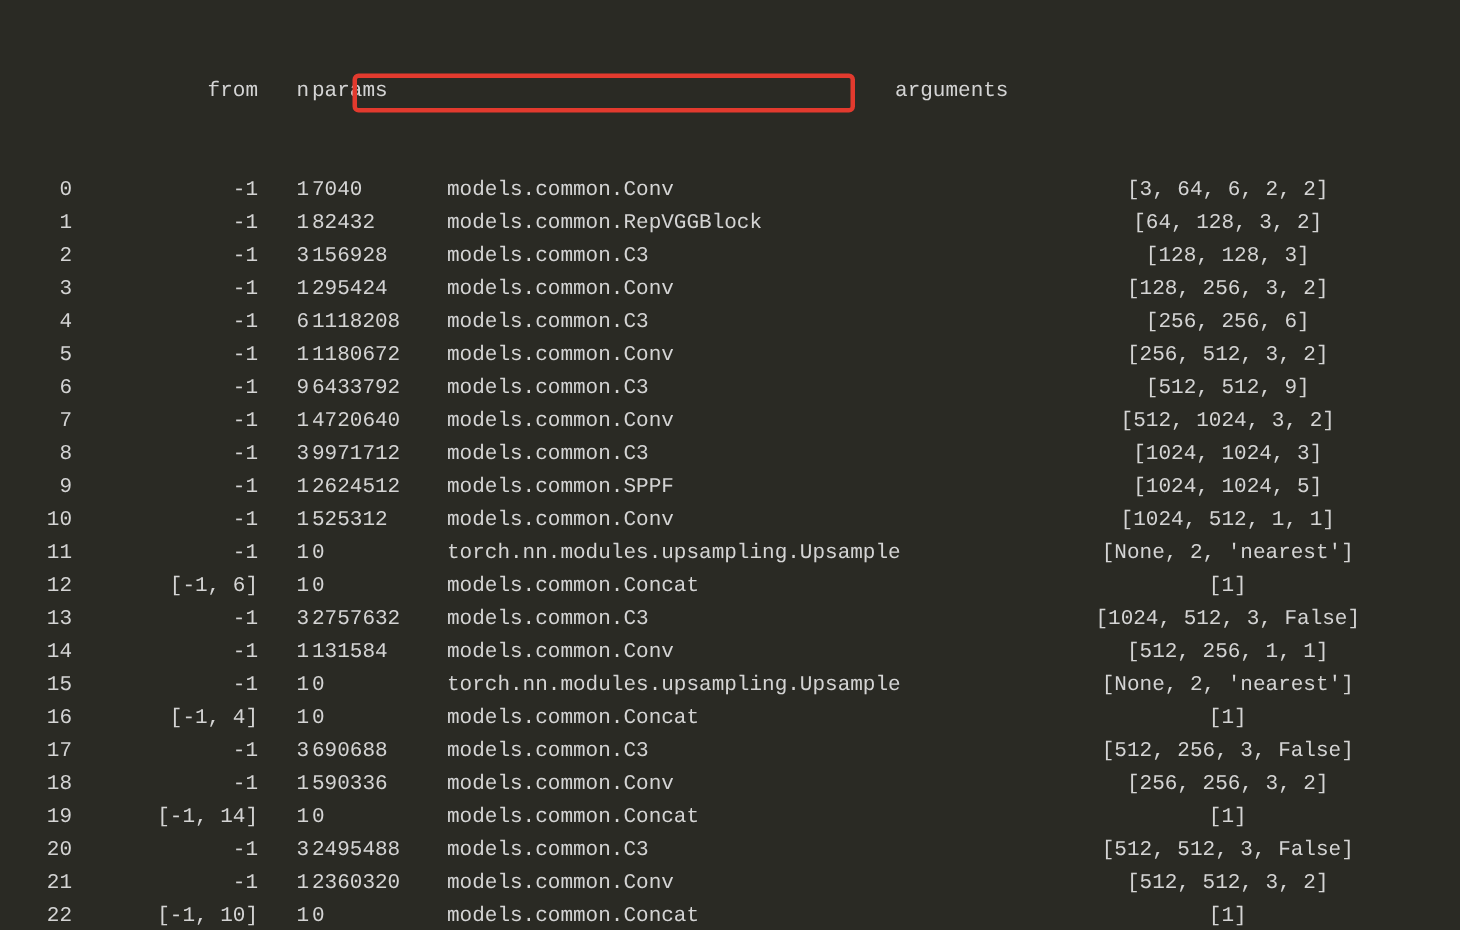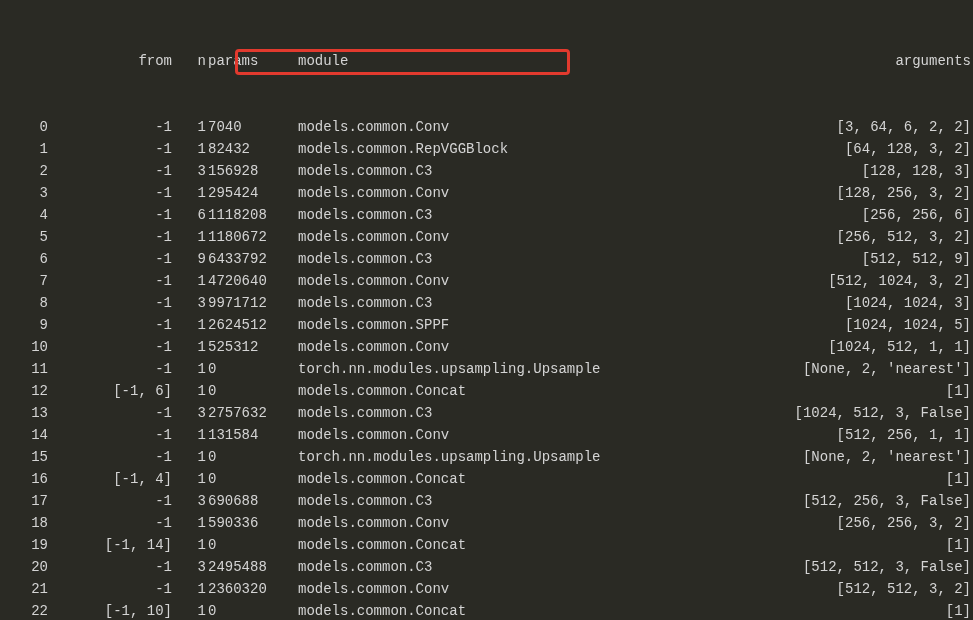--- a/index.html
+++ b/index.html
@@ -26,21 +26,21 @@
       overflow: hidden;
       text-overflow: clip;
       white-space: pre;
     }
     .c-idx    { width: 48px;  text-align: right; padding-right: 2px; }
     .c-from   { width: 124px; text-align: right; padding-right: 2px; }
     .c-n      { width: 34px;  text-align: right; padding-right: 2px; }
     .c-params { width: 78px;  text-align: left; padding-right: 2px; }
     .c-gap    { width: 12px; }
     .c-module { width: 368px; text-align: left; }
-    .c-args   { flex: 1;     text-align: right; }
+    .c-args   { flex: 1;     text-align: center; }
     .hdr .c-idx { visibility: hidden; }
     .highlight-box {
       position: absolute;
       left: 235px;
       top: 49px;
       width: 335px;
       height: 26px;
       border: 3px solid #e23a2e;
       border-radius: 4px;
       pointer-events: none;
@@ -49,20 +49,19 @@
 </head>
 <body>
 
 <div class="terminal">
   <div class="hdr">
     <span class="cell c-idx">.</span>
     <span class="cell c-from">from</span>
     <span class="cell c-n">n</span>
     <span class="cell c-params">params</span>
     <span class="cell c-gap"></span>
-    <span class="cell c-module">module</span>
     <span class="cell c-args">arguments</span>
   </div>
   <div id="rows"><div class="row"><span class="cell c-idx">0</span><span class="cell c-from">-1</span><span class="cell c-n">1</span><span class="cell c-params">7040</span><span class="cell c-gap"></span><span class="cell c-module">models.common.Conv</span><span class="cell c-args">[3, 64, 6, 2, 2]</span></div><div class="row"><span class="cell c-idx">1</span><span class="cell c-from">-1</span><span class="cell c-n">1</span><span class="cell c-params">82432</span><span class="cell c-gap"></span><span class="cell c-module">models.common.RepVGGBlock</span><span class="cell c-args">[64, 128, 3, 2]</span></div><div class="row"><span class="cell c-idx">2</span><span class="cell c-from">-1</span><span class="cell c-n">3</span><span class="cell c-params">156928</span><span class="cell c-gap"></span><span class="cell c-module">models.common.C3</span><span class="cell c-args">[128, 128, 3]</span></div><div class="row"><span class="cell c-idx">3</span><span class="cell c-from">-1</span><span class="cell c-n">1</span><span class="cell c-params">295424</span><span class="cell c-gap"></span><span class="cell c-module">models.common.Conv</span><span class="cell c-args">[128, 256, 3, 2]</span></div><div class="row"><span class="cell c-idx">4</span><span class="cell c-from">-1</span><span class="cell c-n">6</span><span class="cell c-params">1118208</span><span class="cell c-gap"></span><span class="cell c-module">models.common.C3</span><span class="cell c-args">[256, 256, 6]</span></div><div class="row"><span class="cell c-idx">5</span><span class="cell c-from">-1</span><span class="cell c-n">1</span><span class="cell c-params">1180672</span><span class="cell c-gap"></span><span class="cell c-module">models.common.Conv</span><span class="cell c-args">[256, 512, 3, 2]</span></div><div class="row"><span class="cell c-idx">6</span><span class="cell c-from">-1</span><span class="cell c-n">9</span><span class="cell c-params">6433792</span><span class="cell c-gap"></span><span class="cell c-module">models.common.C3</span><span class="cell c-args">[512, 512, 9]</span></div><div class="row"><span class="cell c-idx">7</span><span class="cell c-from">-1</span><span class="cell c-n">1</span><span class="cell c-params">4720640</span><span class="cell c-gap"></span><span class="cell c-module">models.common.Conv</span><span class="cell c-args">[512, 1024, 3, 2]</span></div><div class="row"><span class="cell c-idx">8</span><span class="cell c-from">-1</span><span class="cell c-n">3</span><span class="cell c-params">9971712</span><span class="cell c-gap"></span><span class="cell c-module">models.common.C3</span><span class="cell c-args">[1024, 1024, 3]</span></div><div class="row"><span class="cell c-idx">9</span><span class="cell c-from">-1</span><span class="cell c-n">1</span><span class="cell c-params">2624512</span><span class="cell c-gap"></span><span class="cell c-module">models.common.SPPF</span><span class="cell c-args">[1024, 1024, 5]</span></div><div class="row"><span class="cell c-idx">10</span><span class="cell c-from">-1</span><span class="cell c-n">1</span><span class="cell c-params">525312</span><span class="cell c-gap"></span><span class="cell c-module">models.common.Conv</span><span class="cell c-args">[1024, 512, 1, 1]</span></div><div class="row"><span class="cell c-idx">11</span><span class="cell c-from">-1</span><span class="cell c-n">1</span><span class="cell c-params">0</span><span class="cell c-gap"></span><span class="cell c-module">torch.nn.modules.upsampling.Upsample</span><span class="cell c-args">[None, 2, 'nearest']</span></div><div class="row"><span class="cell c-idx">12</span><span class="cell c-from">[-1, 6]</span><span class="cell c-n">1</span><span class="cell c-params">0</span><span class="cell c-gap"></span><span class="cell c-module">models.common.Concat</span><span class="cell c-args">[1]</span></div><div class="row"><span class="cell c-idx">13</span><span class="cell c-from">-1</span><span class="cell c-n">3</span><span class="cell c-params">2757632</span><span class="cell c-gap"></span><span class="cell c-module">models.common.C3</span><span class="cell c-args">[1024, 512, 3, False]</span></div><div class="row"><span class="cell c-idx">14</span><span class="cell c-from">-1</span><span class="cell c-n">1</span><span class="cell c-params">131584</span><span class="cell c-gap"></span><span class="cell c-module">models.common.Conv</span><span class="cell c-args">[512, 256, 1, 1]</span></div><div class="row"><span class="cell c-idx">15</span><span class="cell c-from">-1</span><span class="cell c-n">1</span><span class="cell c-params">0</span><span class="cell c-gap"></span><span class="cell c-module">torch.nn.modules.upsampling.Upsample</span><span class="cell c-args">[None, 2, 'nearest']</span></div><div class="row"><span class="cell c-idx">16</span><span class="cell c-from">[-1, 4]</span><span class="cell c-n">1</span><span class="cell c-params">0</span><span class="cell c-gap"></span><span class="cell c-module">models.common.Concat</span><span class="cell c-args">[1]</span></div><div class="row"><span class="cell c-idx">17</span><span class="cell c-from">-1</span><span class="cell c-n">3</span><span class="cell c-params">690688</span><span class="cell c-gap"></span><span class="cell c-module">models.common.C3</span><span class="cell c-args">[512, 256, 3, False]</span></div><div class="row"><span class="cell c-idx">18</span><span class="cell c-from">-1</span><span class="cell c-n">1</span><span class="cell c-params">590336</span><span class="cell c-gap"></span><span class="cell c-module">models.common.Conv</span><span class="cell c-args">[256, 256, 3, 2]</span></div><div class="row"><span class="cell c-idx">19</span><span class="cell c-from">[-1, 14]</span><span class="cell c-n">1</span><span class="cell c-params">0</span><span class="cell c-gap"></span><span class="cell c-module">models.common.Concat</span><span class="cell c-args">[1]</span></div><div class="row"><span class="cell c-idx">20</span><span class="cell c-from">-1</span><span class="cell c-n">3</span><span class="cell c-params">2495488</span><span class="cell c-gap"></span><span class="cell c-module">models.common.C3</span><span class="cell c-args">[512, 512, 3, False]</span></div><div class="row"><span class="cell c-idx">21</span><span class="cell c-from">-1</span><span class="cell c-n">1</span><span class="cell c-params">2360320</span><span class="cell c-gap"></span><span class="cell c-module">models.common.Conv</span><span class="cell c-args">[512, 512, 3, 2]</span></div><div class="row"><span class="cell c-idx">22</span><span class="cell c-from">[-1, 10]</span><span class="cell c-n">1</span><span class="cell c-params">0</span><span class="cell c-gap"></span><span class="cell c-module">models.common.Concat</span><span class="cell c-args">[1]</span></div></div>
   
   <div class="highlight-box"></div>
   
 </div>
 
 </body></html>

